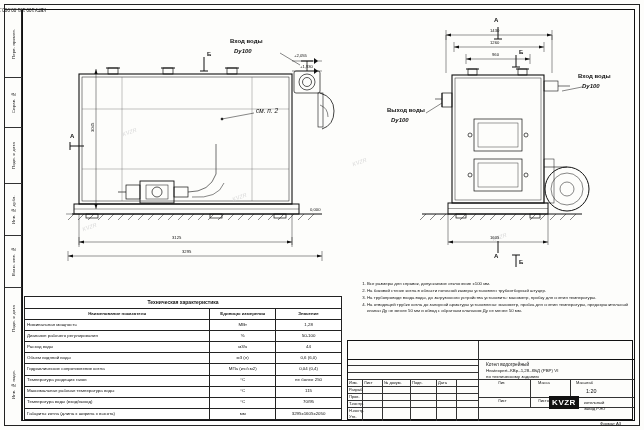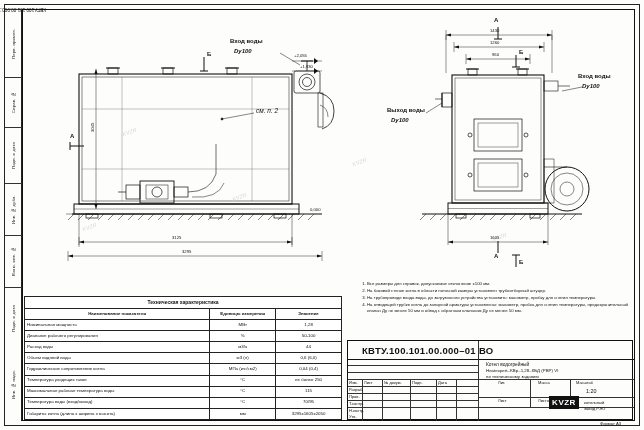--- a/index.html
+++ b/index.html
@@ -489,21 +489,20 @@
     <div class="vline" style="left:62px; top:38px; height:42px;"></div>
     <div class="vline" style="left:88px; top:38px; height:42px;"></div>
     <div class="vline" style="left:108px; top:38px; height:42px;"></div>
     <div class="vline" style="left:130px; top:0; height:80px;"></div>
     <div class="vline" style="left:130px; top:38px; height:42px;"></div>
     <div class="vline" style="left:182px; top:38px; height:18px;"></div>
     <div class="vline" style="left:222px; top:38px; height:18px;"></div>
     <div class="vline" style="left:182px; top:56px; height:10px;"></div>
     <div class="vline" style="left:222px; top:56px; height:10px;"></div>
 
-    <div class="code" style="left:14px; top:4px;">КВТУ.100.101.00.000–01 ВО</div>
 
     <div class="stampcell" style="left:138px; top:21px; font-size:4.8px;">Котел водогрейный</div>
     <div class="stampcell" style="left:138px; top:28px; font-size:4.4px;">Heatexpert–KBp–1,28–КБД (РВР) VI</div>
     <div class="stampcell" style="left:138px; top:34px; font-size:4.4px;">по техническому заданию</div>
 
     <div class="stampcell" style="left:1px; top:40px;">Изм.</div>
     <div class="stampcell" style="left:16px; top:40px;">Лист</div>
     <div class="stampcell" style="left:36px; top:40px;">№ докум.</div>
     <div class="stampcell" style="left:64px; top:40px;">Подп.</div>
     <div class="stampcell" style="left:90px; top:40px;">Дата</div>

